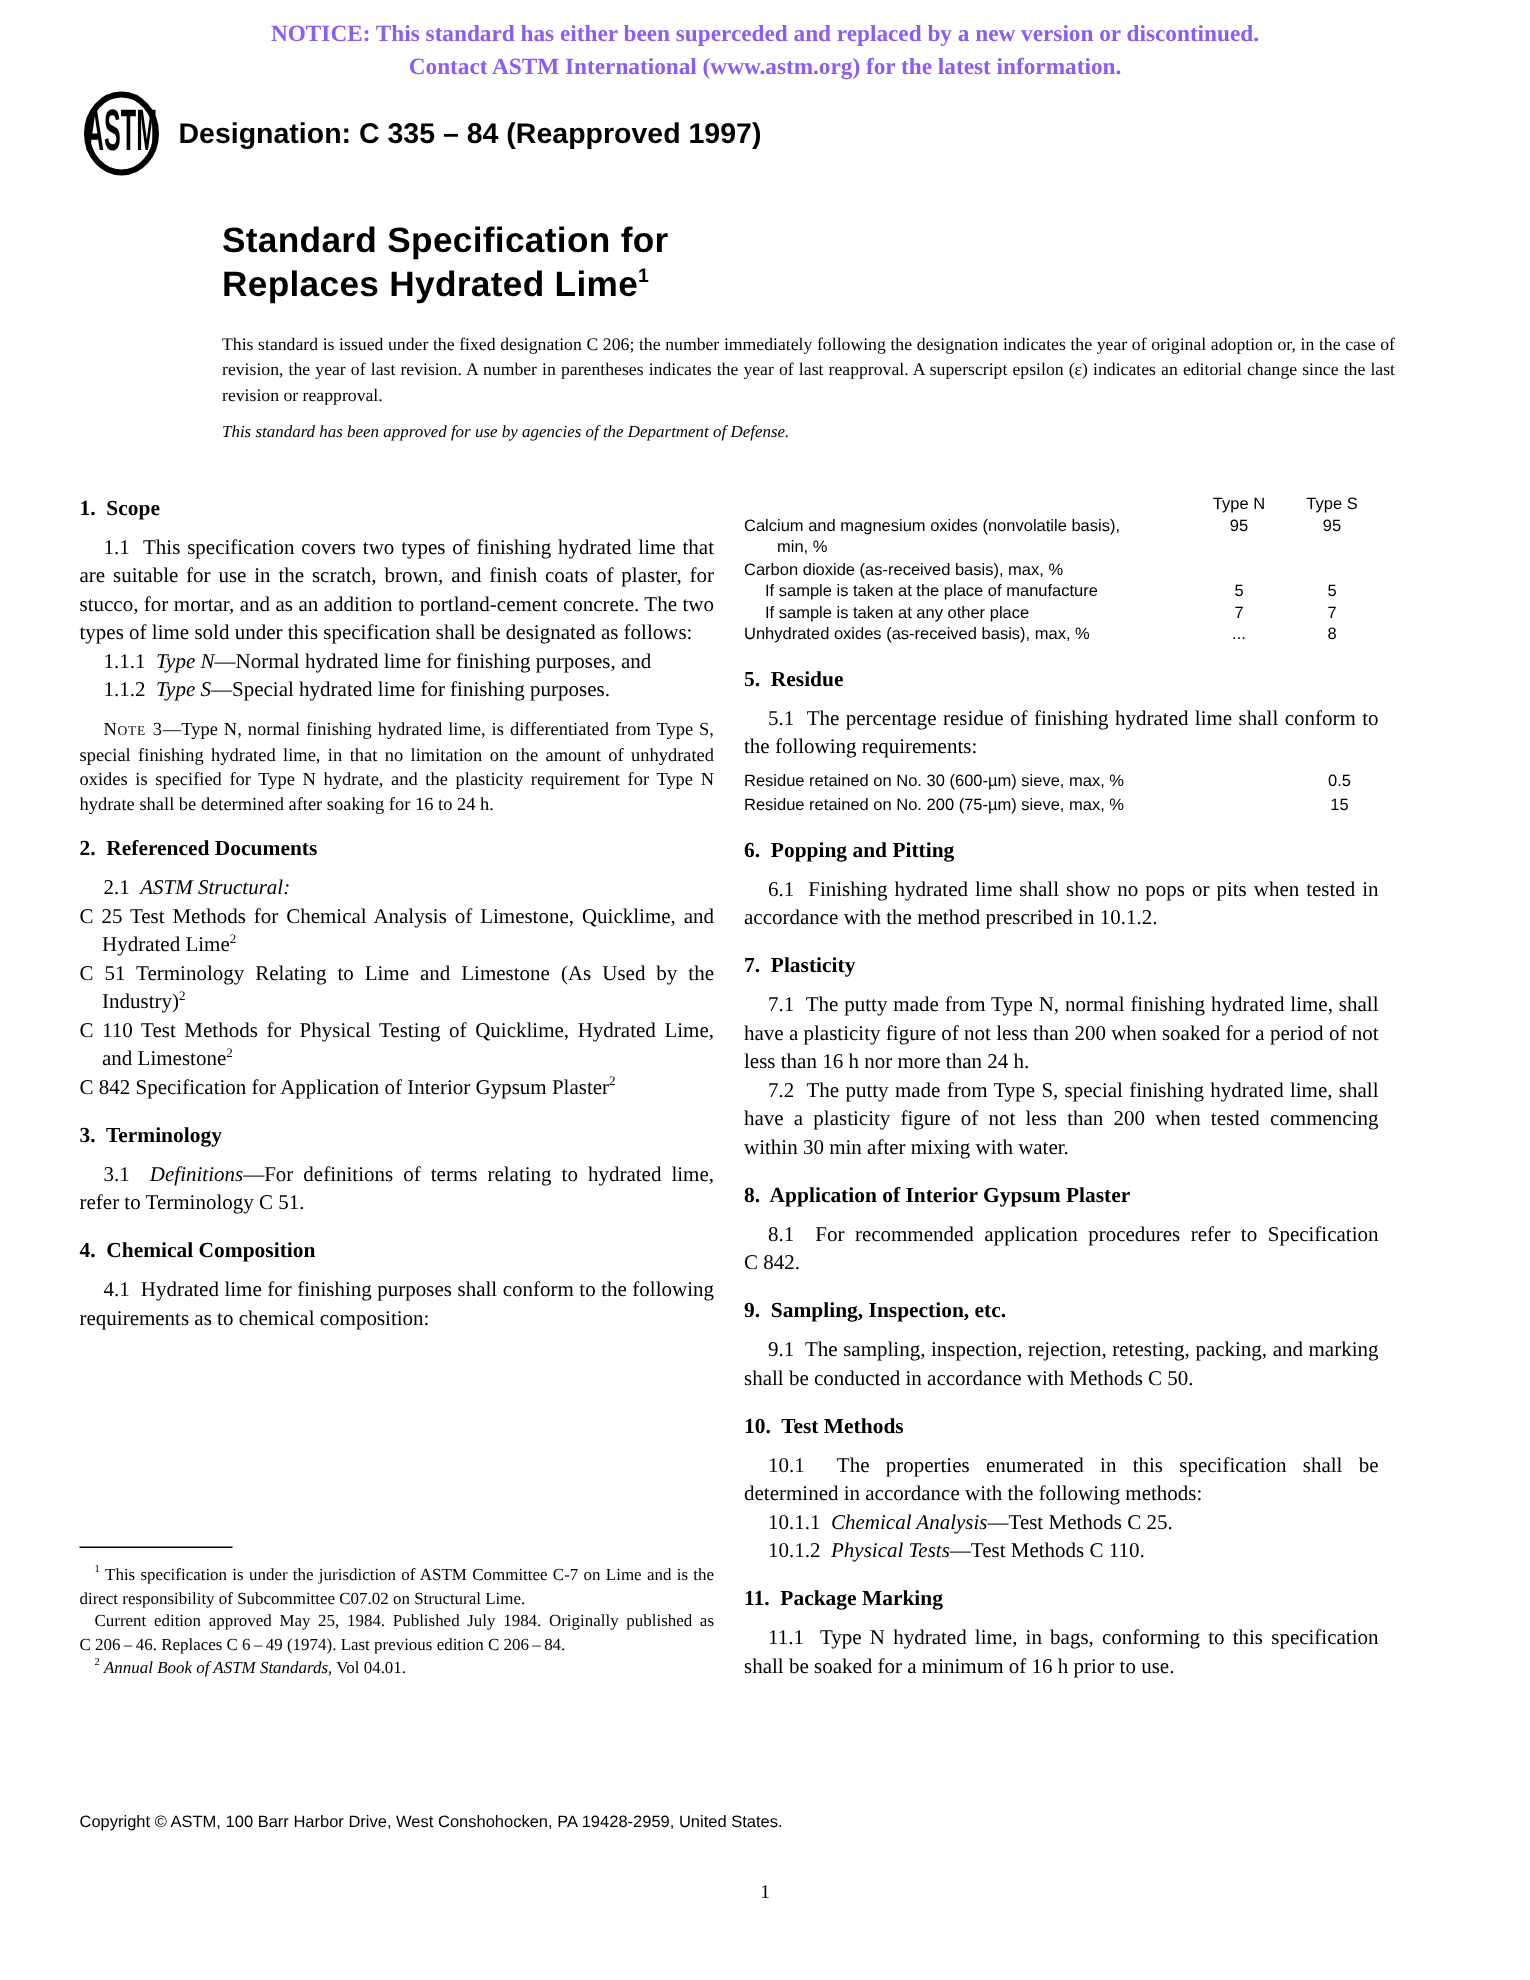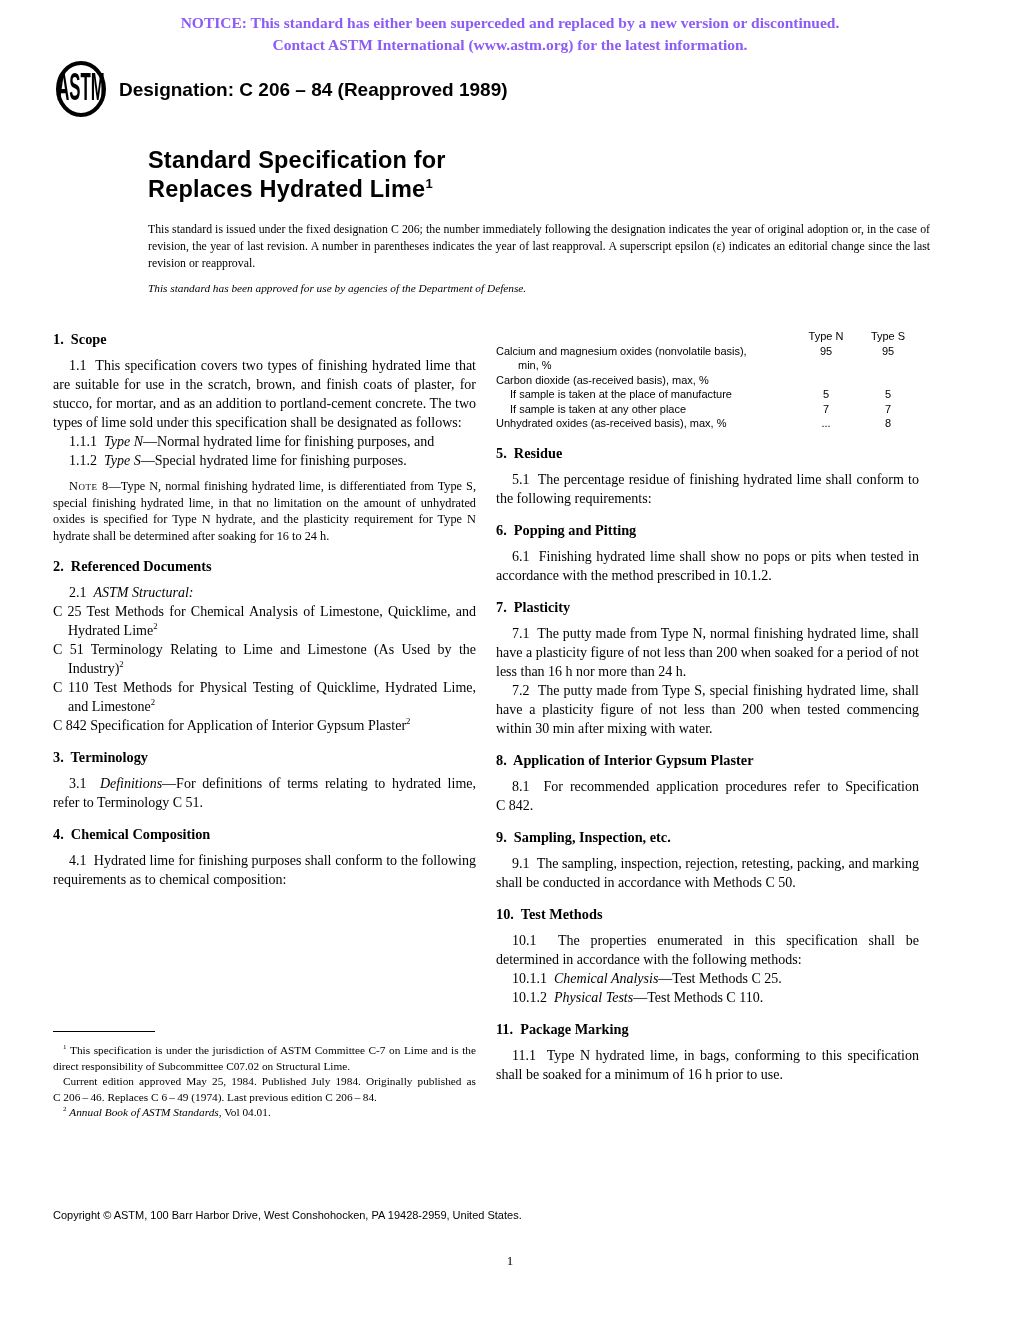--- a/index.html
+++ b/index.html
@@ -70,39 +70,39 @@
   <div class="notice">
     <div>NOTICE: This standard has either been superceded and replaced by a new version or discontinued.</div>
     <div>Contact ASTM International (www.astm.org) for the latest information.</div>
   </div>
 
   <div class="brand">
     <svg class="logo" viewBox="0 0 52 58" xmlns="http://www.w3.org/2000/svg">
       <ellipse cx="26" cy="29" rx="23" ry="26" fill="none" stroke="#000" stroke-width="4"></ellipse>
       <text x="0" y="0" text-anchor="middle" font-family="Liberation Sans, sans-serif" font-weight="bold" font-size="30" transform="translate(26,40) scale(0.56,1.3)">ASTM</text>
     </svg>
-    <div class="designation">Designation: C 206 – 84 (Reapproved 1989)</div>
+    <div class="designation">Designation: C 335 – 84 (Reapproved 1997)</div>
   </div>
 
   <div class="title-block">
     <div>Standard Specification for</div>
     <div><span>Replaces Hydrated Lime</span><sup>1</sup></div>
   </div>
 
   <div class="preamble">This standard is issued under the fixed designation C&nbsp;206; the number immediately following the designation indicates the year of original adoption or, in the case of revision, the year of last revision. A number in parentheses indicates the year of last reapproval. A superscript epsilon (ε) indicates an editorial change since the last revision or reapproval.</div>
   <div class="approval">This standard has been approved for use by agencies of the Department of Defense.</div>
 
   <div class="cols">
 
     <div class="col">
       <div class="sec-h">1.&nbsp; Scope</div>
       <p class="body">1.1&nbsp; This specification covers two types of finishing hydrated lime that are suitable for use in the scratch, brown, and finish coats of plaster, for stucco, for mortar, and as an addition to portland-cement concrete. The two types of lime sold under this specification shall be designated as follows:</p>
       <p class="body"><span>1.1.1&nbsp; </span><span class="it">Type N</span><span>—Normal hydrated lime for finishing purposes, and</span></p>
       <p class="body"><span>1.1.2&nbsp; </span><span class="it">Type S</span><span>—Special hydrated lime for finishing purposes.</span></p>
-      <p class="note"><span class="note-label">Note 8</span><span>—Type N, normal finishing hydrated lime, is differentiated from Type S, special finishing hydrated lime, in that no limitation on the amount of unhydrated oxides is specified for Type N hydrate, and the plasticity requirement for Type N hydrate shall be determined after soaking for 16 to 24 h.</span></p>
+      <p class="note"><span class="note-label">Note 3</span><span>—Type N, normal finishing hydrated lime, is differentiated from Type S, special finishing hydrated lime, in that no limitation on the amount of unhydrated oxides is specified for Type N hydrate, and the plasticity requirement for Type N hydrate shall be determined after soaking for 16 to 24 h.</span></p>
 
       <div class="sec-h">2.&nbsp; Referenced Documents</div>
       <p class="body"><span>2.1&nbsp; </span><span class="it">ASTM Structural:</span></p>
       <div class="refs">
         <p><span>C&nbsp;25 Test Methods for Chemical Analysis of Limestone, Quicklime, and Hydrated Lime</span><sup>2</sup></p>
         <p><span>C&nbsp;51 Terminology Relating to Lime and Limestone (As Used by the Industry)</span><sup>2</sup></p>
         <p><span>C&nbsp;110 Test Methods for Physical Testing of Quicklime, Hydrated Lime, and Limestone</span><sup>2</sup></p>
         <p><span>C&nbsp;842 Specification for Application of Interior Gypsum Plaster</span><sup>2</sup></p>
       </div>
 
@@ -146,20 +146,30 @@
         </div>
         <div class="ct-row">
           <div class="ct-label">Unhydrated oxides (as-received basis), max, %</div>
           <span class="ct-val">...</span>
           <span class="ct-val">8</span>
         </div>
       </div>
 
       <div class="sec-h">5.&nbsp; Residue</div>
       <p class="body">5.1&nbsp; The percentage residue of finishing hydrated lime shall conform to the following requirements:</p>
+      <div class="data-table res-table">
+        <div class="rt-row">
+          <span>Residue retained on No. 30 (600-µm) sieve, max, %</span>
+          <span class="rt-val">0.5</span>
+        </div>
+        <div class="rt-row">
+          <span>Residue retained on No. 200 (75-µm) sieve, max, %</span>
+          <span class="rt-val">15</span>
+        </div>
+      </div>
 
       <div class="sec-h">6.&nbsp; Popping and Pitting</div>
       <p class="body">6.1&nbsp; Finishing hydrated lime shall show no pops or pits when tested in accordance with the method prescribed in 10.1.2.</p>
 
       <div class="sec-h">7.&nbsp; Plasticity</div>
       <p class="body">7.1&nbsp; The putty made from Type N, normal finishing hydrated lime, shall have a plasticity figure of not less than 200 when soaked for a period of not less than 16 h nor more than 24 h.</p>
       <p class="body">7.2&nbsp; The putty made from Type S, special finishing hydrated lime, shall have a plasticity figure of not less than 200 when tested commencing within 30 min after mixing with water.</p>
 
       <div class="sec-h">8.&nbsp; Application of Interior Gypsum Plaster</div>
       <p class="body">8.1&nbsp; For recommended application procedures refer to Specification C&nbsp;842.</p>

